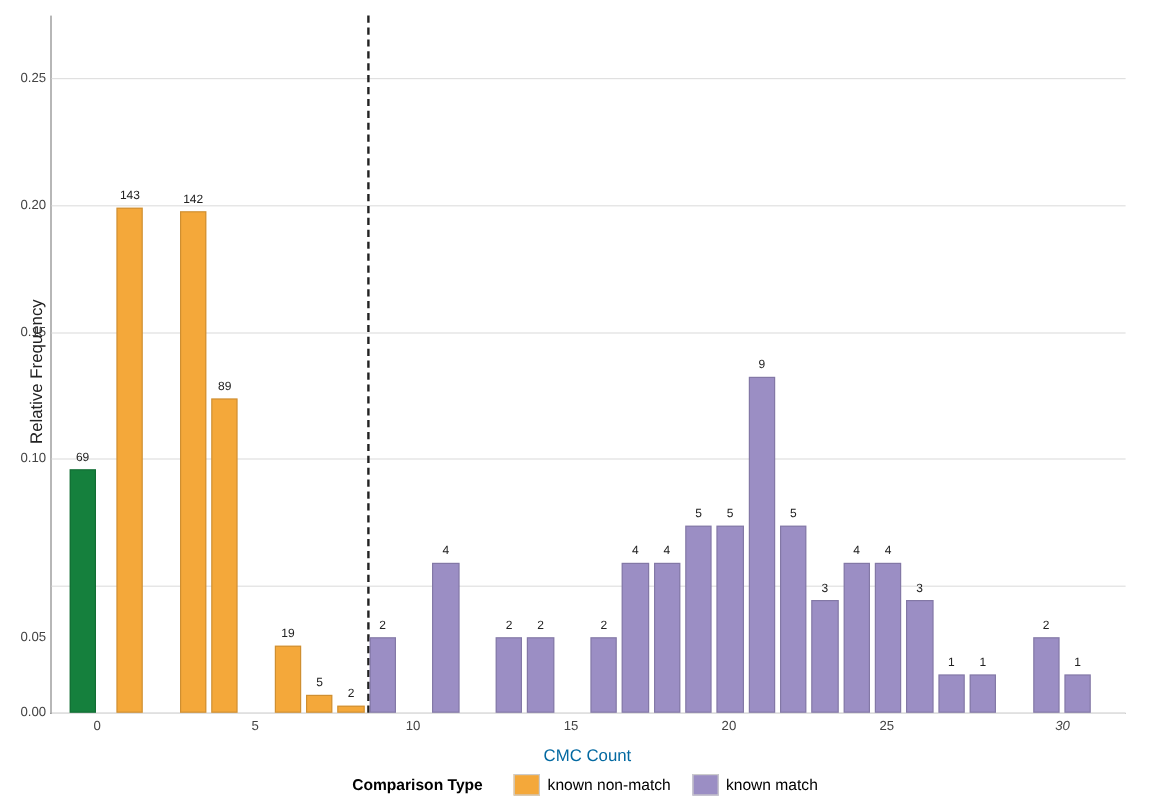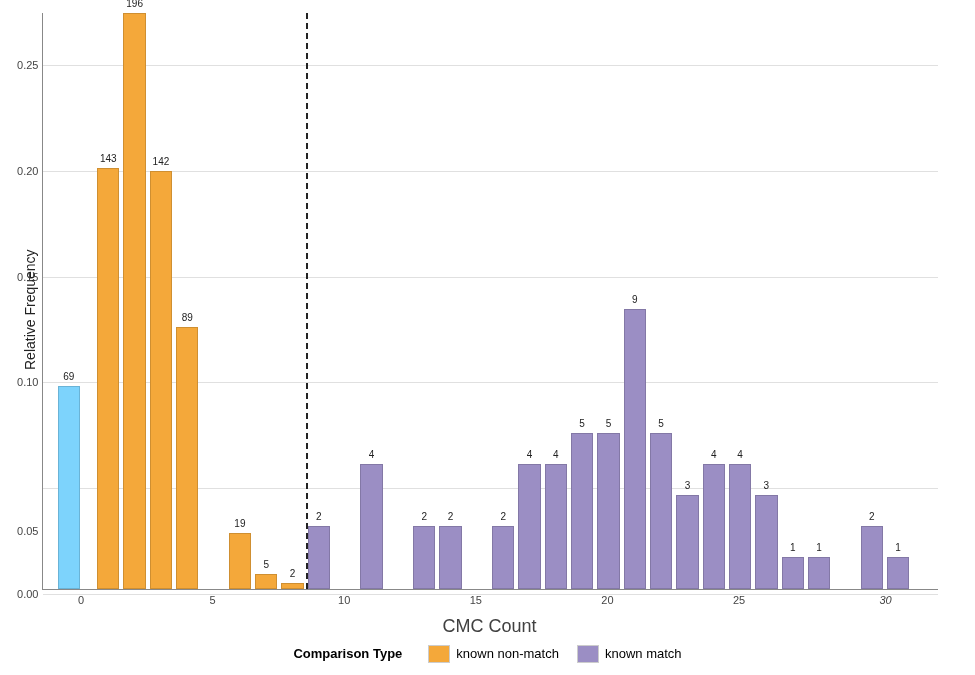--- a/index.html
+++ b/index.html
@@ -94,22 +94,22 @@
     }
     .x-tick {
       position: absolute;
       font-size: 11px;
       color: #444;
       transform: translateX(-50%);
       top: 4px;
     }
     .x-axis-label {
       text-align: center;
-      font-size: 18px;
-      color: #404040;
+      font-size: 14px;
+      color: #0369a1;
       margin-top: 2px;
       margin-right: 20px;
     }
     
     .legend {
       display: flex;
       align-items: center;
       justify-content: center;
       margin-top: 8px;
       font-size: 13px;
@@ -146,28 +146,25 @@
           <div class="y-tick-label" style="top: 475.364px; transform: translateY(-50%); margin-top: 43px;">0.05</div>
           <div class="grid-line" style="top: 369.727px;"></div>
           <div class="y-tick-label" style="top: 369.727px; transform: translateY(-50%);">0.10</div>
           <div class="grid-line" style="top: 264.091px;"></div>
           <div class="y-tick-label" style="top: 264.091px; transform: translateY(-50%);">0.15</div>
           <div class="grid-line" style="top: 158.455px;"></div>
           <div class="y-tick-label" style="top: 158.455px; transform: translateY(-50%);">0.20</div>
           <div class="grid-line" style="top: 52.8182px;"></div>
           <div class="y-tick-label" style="top: 52.8182px; transform: translateY(-50%); padding-left: 20px;">0.25</div>
           <div class="dashed-line" style="left: 263.235px;"></div>
-          <div class="bar" style="left: 15.136px; width: 22.375px; height: 202.822px; background-color: #7dd3fc; border: 1px solid rgba(0, 0, 0, 0.15);">
+          <div class="bar" style="left: 15.136px; width: 22.375px; height: 202.822px; background-color: #15803d; border: 1px solid rgba(0, 0, 0, 0.15);">
             <span class="bar-label">69</span>
           </div>
           <div class="bar" style="left: 54.6213px; width: 22.375px; height: 420.433px; background-color: rgb(244, 168, 58); border: 1px solid rgba(0, 0, 0, 0.15);">
             <span class="bar-label">143</span>
-          </div>
-          <div class="bar" style="left: 80.9449px; width: 22.375px; height: 575.296px; background-color: rgb(244, 168, 58); border: 1px solid rgba(0, 0, 0, 0.15);">
-            <span class="bar-label">196</span>
           </div>
           <div class="bar" style="left: 107.268px; width: 22.375px; height: 417.264px; background-color: rgb(244, 168, 58); border: 1px solid rgba(0, 0, 0, 0.15);">
             <span class="bar-label">142</span>
           </div>
           <div class="bar" style="left: 133.592px; width: 22.375px; height: 261.556px; background-color: rgb(244, 168, 58); border: 1px solid rgba(0, 0, 0, 0.15);">
             <span class="bar-label">89</span>
           </div>
           <div class="bar" style="left: 186.239px; width: 22.375px; height: 55.776px; background-color: rgb(244, 168, 58); border: 1px solid rgba(0, 0, 0, 0.15);">
             <span class="bar-label">19</span>
           </div>

